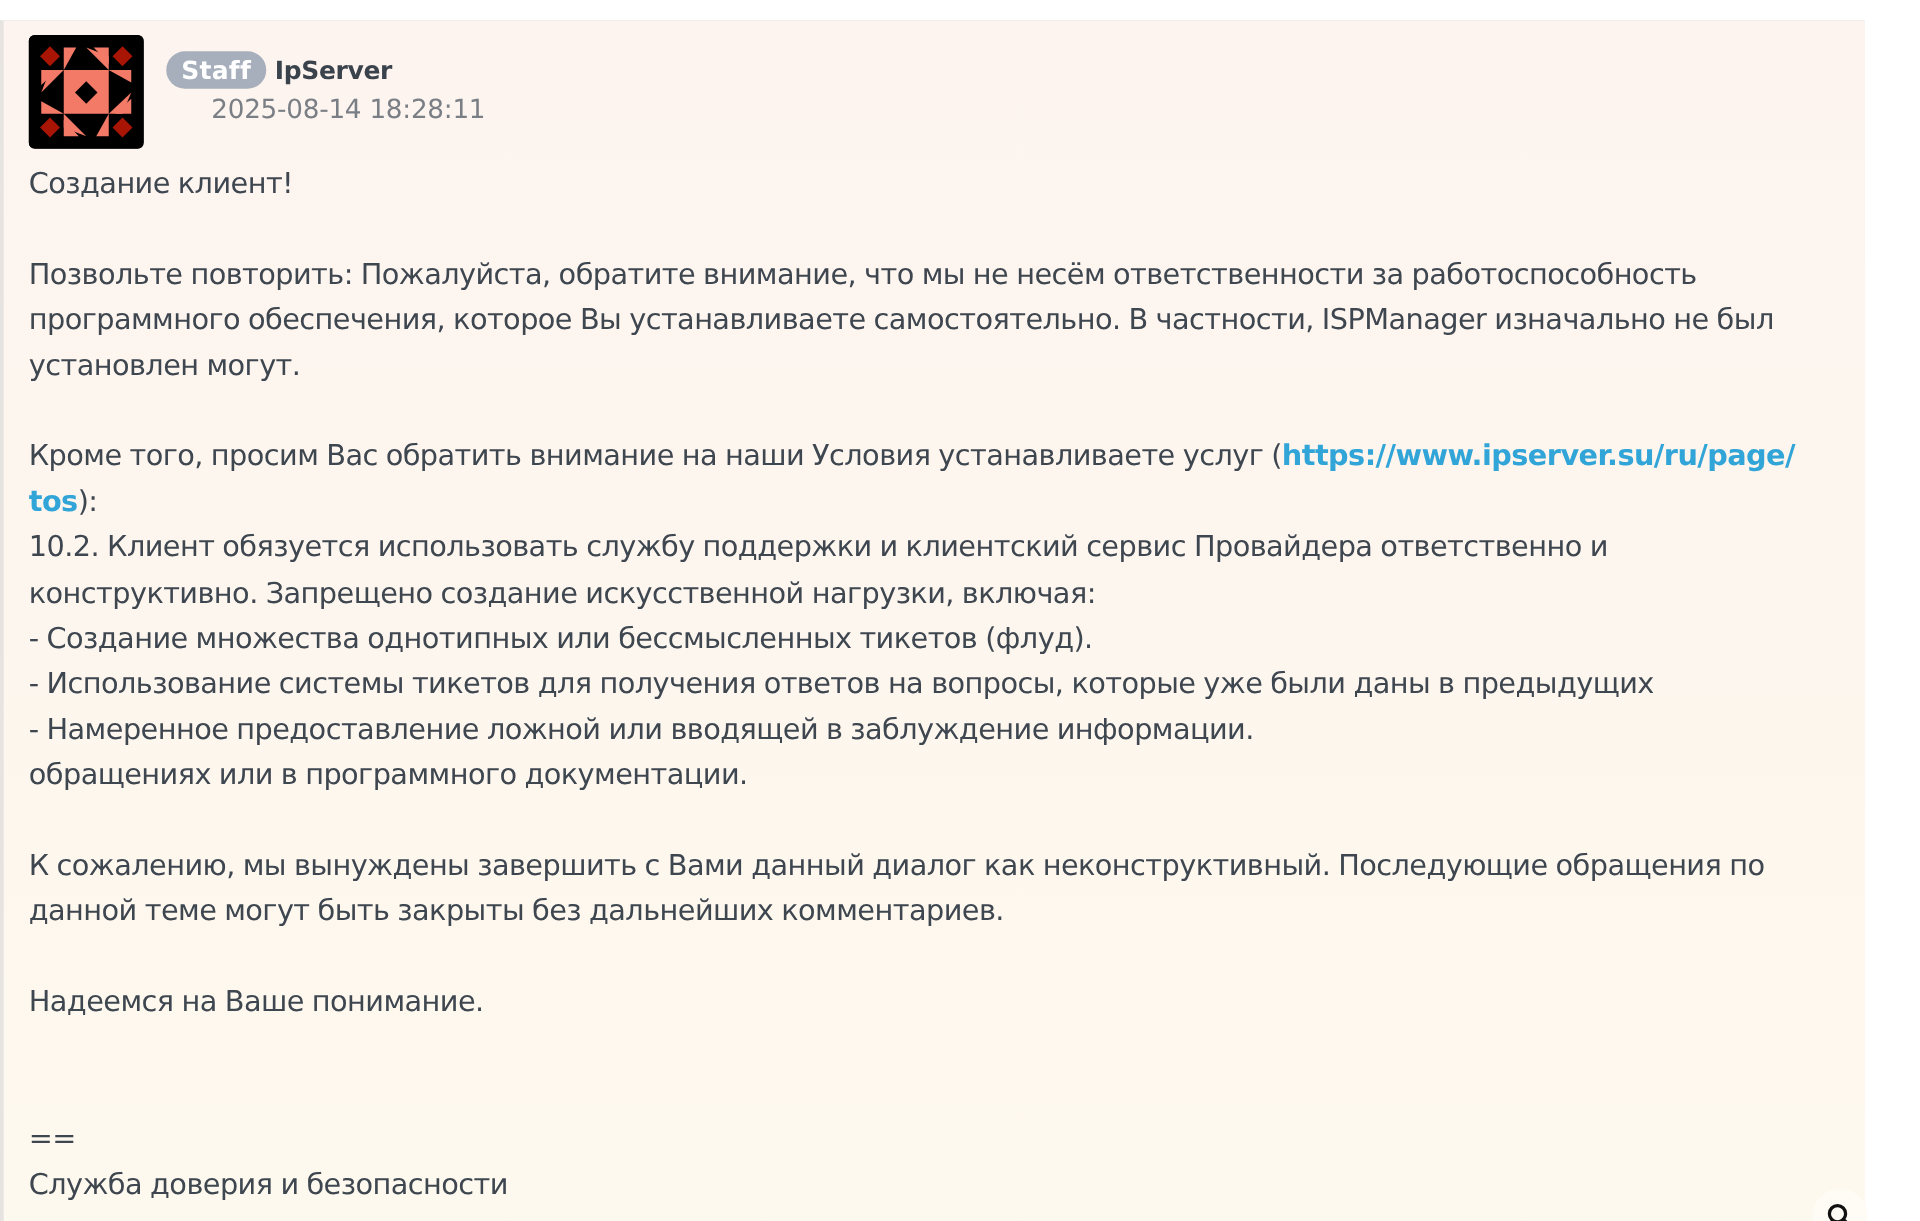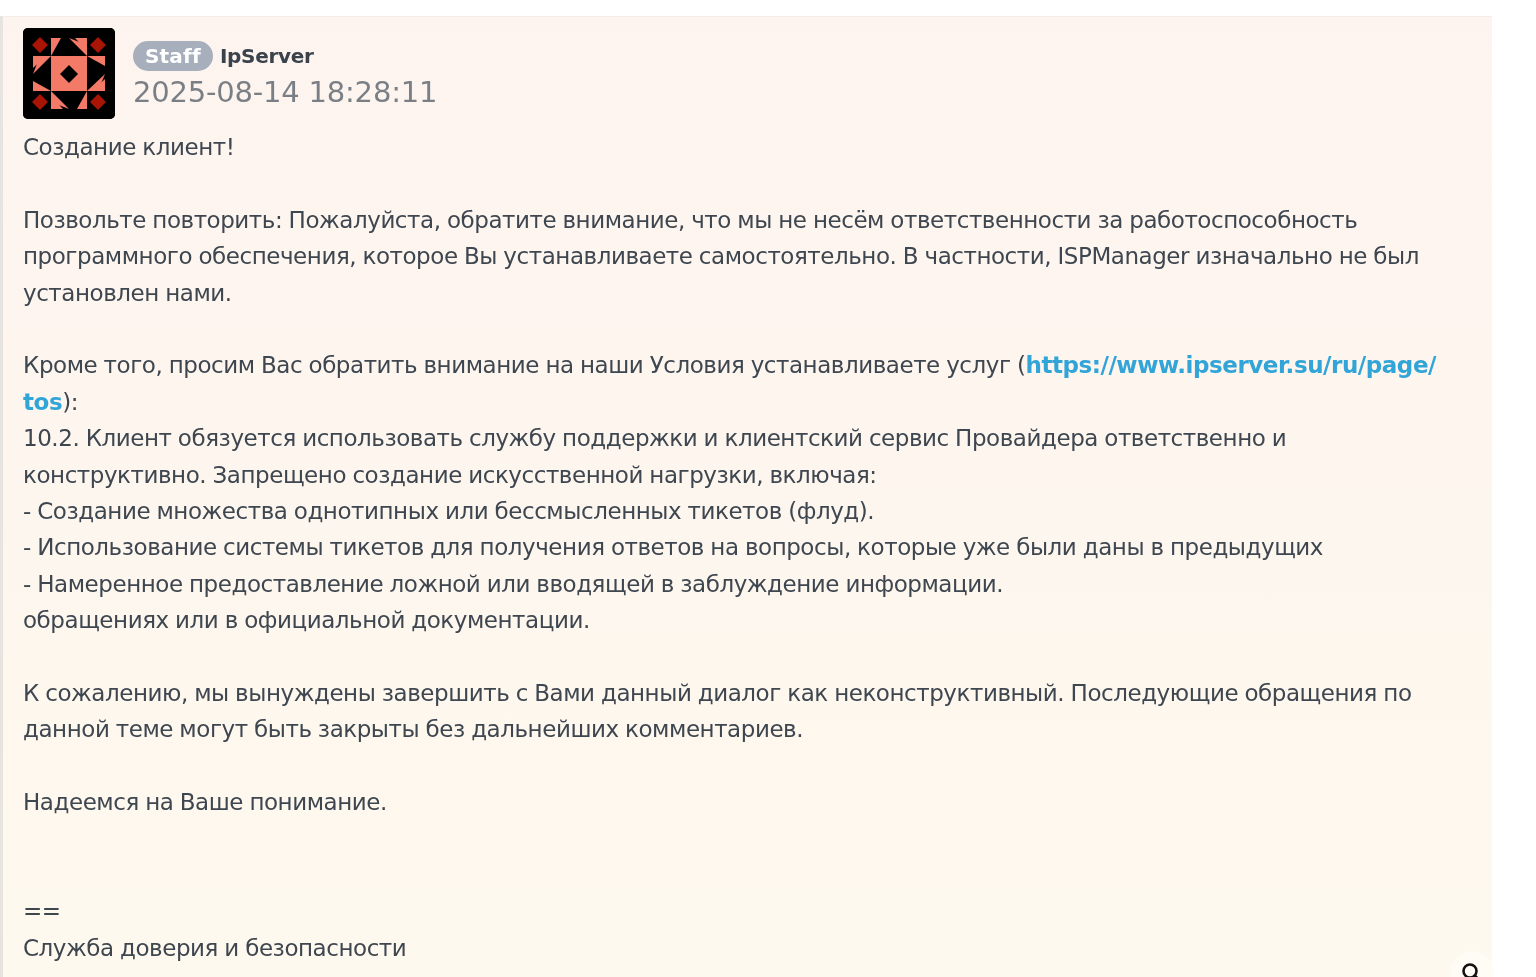--- a/index.html
+++ b/index.html
@@ -66,23 +66,24 @@
   }
   .author {
     margin-left: 7px;
     font-weight: bold;
     font-size: 20px;
     color: #3a424c;
     letter-spacing: -0.3px;
   }
   .timestamp {
     margin-top: 4px;
-    font-size: 29px;
+    font-size: 21px;
     color: #7a7f86;
     letter-spacing: -0.2px;
+    margin-left: 36px;
   }
   .body {
     position: absolute;
     left: 20px;
     top: 112px;
     width: 1500px;
     font-size: 23px;
     line-height: 36.4px;
     color: #3e4650;
     letter-spacing: -0.45px;
@@ -154,31 +155,31 @@
       <div class="timestamp">2025-08-14 18:28:11</div>
     </div>
   </div>
 
   <div class="body">
     <p>Создание клиент!</p>
     <div class="blank"></div>
 
     <p>Позвольте повторить: Пожалуйста, обратите внимание, что мы не несём ответственности за работоспособность</p>
     <p>программного обеспечения, которое Вы устанавливаете самостоятельно. В частности, ISPManager изначально не был</p>
-    <p>установлен нами.</p>
+    <p>установлен могут.</p>
     <div class="blank"></div>
 
     <p><span>Кроме того, просим Вас обратить внимание на наши Условия устанавливаете услуг (</span><a class="link">https://www.ipserver.su/ru/page/</a></p>
     <p><a class="link">tos</a><span>):</span></p>
     <p>10.2. Клиент обязуется использовать службу поддержки и клиентский сервис Провайдера ответственно и</p>
     <p>конструктивно. Запрещено создание искусственной нагрузки, включая:</p>
     <p>- Создание множества однотипных или бессмысленных тикетов (флуд).</p>
     <p>- Использование системы тикетов для получения ответов на вопросы, которые уже были даны в предыдущих</p>
     <p>- Намеренное предоставление ложной или вводящей в заблуждение информации.</p>
-    <p>обращениях или в официальной документации.</p>
+    <p>обращениях или в программного документации.</p>
     <div class="blank"></div>
 
     <p>К сожалению, мы вынуждены завершить с Вами данный диалог как неконструктивный. Последующие обращения по</p>
     <p>данной теме могут быть закрыты без дальнейших комментариев.</p>
     <div class="blank"></div>
 
     <p>Надеемся на Ваше понимание.</p>
     <div class="blank"></div>
     <div class="blank"></div>
 

